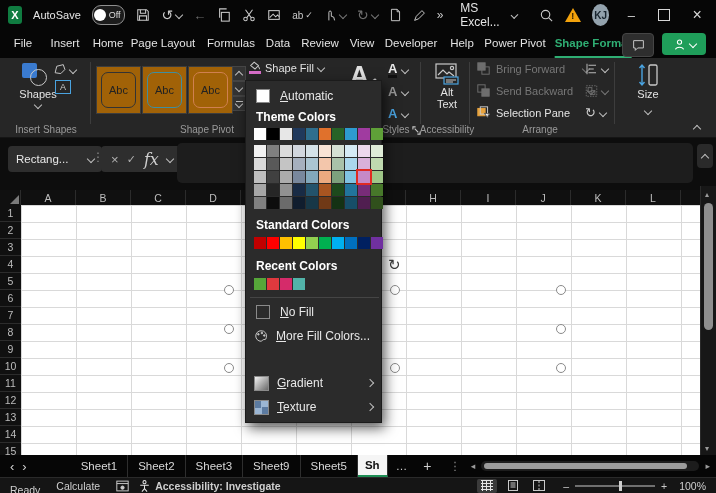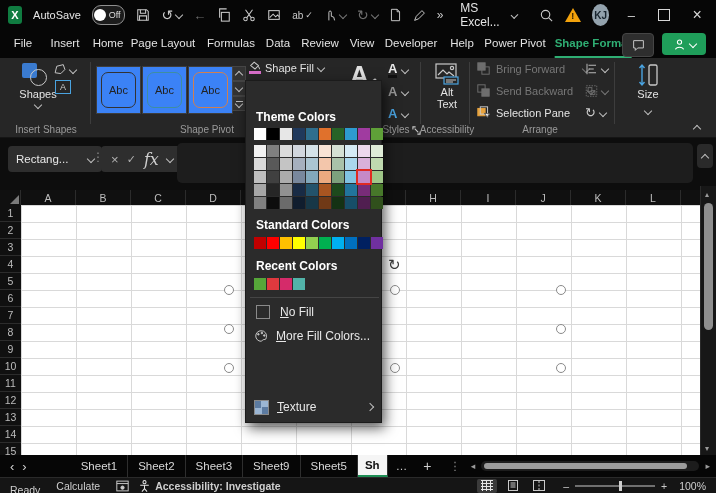--- a/index.html
+++ b/index.html
@@ -26,21 +26,21 @@
   
   .tabsrow{position:absolute;left:0;top:30px;width:716px;height:28px;background:#060606;}
   .rtab{position:absolute;top:0;height:26px;line-height:26px;transform:translateX(-50%);font-size:11.5px;color:#e3e3e3;white-space:nowrap;}
   .rtab.active{color:#2fae73;font-weight:bold;border-bottom:2px solid #2fae73;}
   
   .ribbon{position:absolute;left:0;top:58px;width:716px;height:80px;background:#262626;border-bottom:1px solid #151515;box-sizing:border-box;}
   .gdiv{position:absolute;top:4px;height:62px;width:1px;background:#3d3d3d;}
   .glabel{position:absolute;top:66px;height:13px;font-size:10px;color:#9a9a9a;transform:translateX(-50%);white-space:nowrap;}
   .btxt{font-size:11px;color:#e3e3e3;white-space:nowrap;}
   .dimtxt{color:#777;}
-  .tile{position:absolute;top:8px;width:43px;height:46px;background:#3b82f6;border:1px solid #3d3d3d;display:flex;align-items:center;justify-content:center;}
+  .tile{position:absolute;top:8px;width:43px;height:46px;background:#a16207;border:1px solid #3d3d3d;display:flex;align-items:center;justify-content:center;}
   .tile .inner{width:33px;height:34px;border-radius:7px;display:flex;align-items:center;justify-content:center;color:#222;font-size:11px;}
   .gsbtn{position:absolute;left:0;width:14px;height:15px;background:#333;border:1px solid #454545;box-sizing:border-box;display:flex;align-items:center;justify-content:center;}
   .redbox{position:absolute;left:245px;top:59px;width:67px;height:21px;border:2px solid #e02a22;z-index:55;box-sizing:border-box;}
   
   .fbar{position:absolute;left:0;top:138px;width:716px;height:48px;background:#0d0d0d;}
   .fbox{position:absolute;background:#2e2e2e;border-radius:4px;display:flex;align-items:center;font-size:11.5px;color:#e8e8e8;}
   
   .grid{position:absolute;left:0;top:186px;width:716px;height:269px;background:#0d0d0d;}
   .colhead{position:absolute;top:4px;height:15px;background:#101010;border-right:1px solid #2c2c2c;color:#bdbdbd;font-size:10.5px;display:flex;align-items:center;justify-content:center;box-sizing:border-box;}
   .rowhead{position:absolute;left:0;width:21px;height:17px;background:#101010;border-bottom:1px solid #2c2c2c;color:#bdbdbd;font-size:10.5px;display:flex;align-items:center;justify-content:center;box-sizing:border-box;}
@@ -402,20 +402,24 @@
     <div class="abs" style="left:388px;top:70px;font-size:15px;color:#3c3c3c;z-index:6;">↻</div>
 
     <div class="vsb">
       <span style="position:absolute;left:4px;top:4px;color:#9a9a9a;font-size:8px;">▴</span>
       <div style="position:absolute;left:3px;top:17px;width:9px;height:127px;background:#8f8f8f;border-radius:5px;"></div>
       <span style="position:absolute;left:4px;bottom:2px;color:#9a9a9a;font-size:8px;">▾</span>
     </div>
   </div>
 
   <div class="menu">
+    <div class="mitem" style="top:5px;">
+      <span class="sw" style="position:static;margin:0 10px;background:#fff;border:1px solid #8a8a8a;"></span>
+      <span class="accel">Automatic</span>
+    </div>
     <div class="mhead" style="top:29px;">Theme Colors</div>
     <div id="theme-row">
         <div class="sw" style="left: 8px; top: 47px; background: rgb(255, 255, 255);"></div>
         <div class="sw" style="left: 21px; top: 47px; background: rgb(0, 0, 0);"></div>
         <div class="sw" style="left: 34px; top: 47px; background: rgb(231, 231, 231);"></div>
         <div class="sw" style="left: 47px; top: 47px; background: rgb(32, 57, 92);"></div>
         <div class="sw" style="left: 60px; top: 47px; background: rgb(46, 110, 142);"></div>
         <div class="sw" style="left: 73px; top: 47px; background: rgb(224, 113, 44);"></div>
         <div class="sw" style="left: 86px; top: 47px; background: rgb(39, 99, 39);"></div>
         <div class="sw" style="left: 99px; top: 47px; background: rgb(45, 155, 208);"></div>
@@ -501,20 +505,25 @@
     </div>
     <div class="mitem" style="top:245px;">
       <svg width="14" height="14" viewBox="0 0 16 16" style="margin:0 8px;stroke:#c9c9c9;fill:none;stroke-width:1.1;">
           <path d="M8 2a6 6 0 100 12c1.5 0 1.2-1.4 2.4-1.8 1-.3 3.6.4 3.6-2.2A6 6 0 008 2z"></path>
           <circle cx="5" cy="6" r=".9" fill="#c9c9c9"></circle>
           <circle cx="9" cy="4.6" r=".9" fill="#c9c9c9"></circle>
           <circle cx="11.7" cy="7.4" r=".9" fill="#c9c9c9"></circle>
         </svg>
       <span class="accel">More Fill Colors...</span>
     </div>
+    <div class="mitem" style="top:292px;">
+      <span style="width:13px;height:13px;margin:0 8px;border:1px solid #8a8a8a;background:linear-gradient(135deg,#f2f2f2,#6a6a6a);"></span>
+      <span class="accel">Gradient</span>
+      <span class="chev right" style="position:absolute;right:8px;"></span>
+    </div>
     <div class="mitem" style="top:316px;">
       <span style="width:13px;height:13px;margin:0 8px;border:1px solid #8a8a8a;background:conic-gradient(#9bb6d4 25%,#5c7ba1 25% 50%,#9bb6d4 50% 75%,#5c7ba1 75%);"></span>
       <span class="accel">Texture</span>
       <span class="chev right" style="position:absolute;right:8px;"></span>
     </div>
   </div>
 
   <div class="sheetbar">
     <span style="margin:0 8px 0 10px;color:#cfcfcf;font-size:13px;">‹</span>
     <span style="margin-right:44px;color:#cfcfcf;font-size:13px;">›</span>

